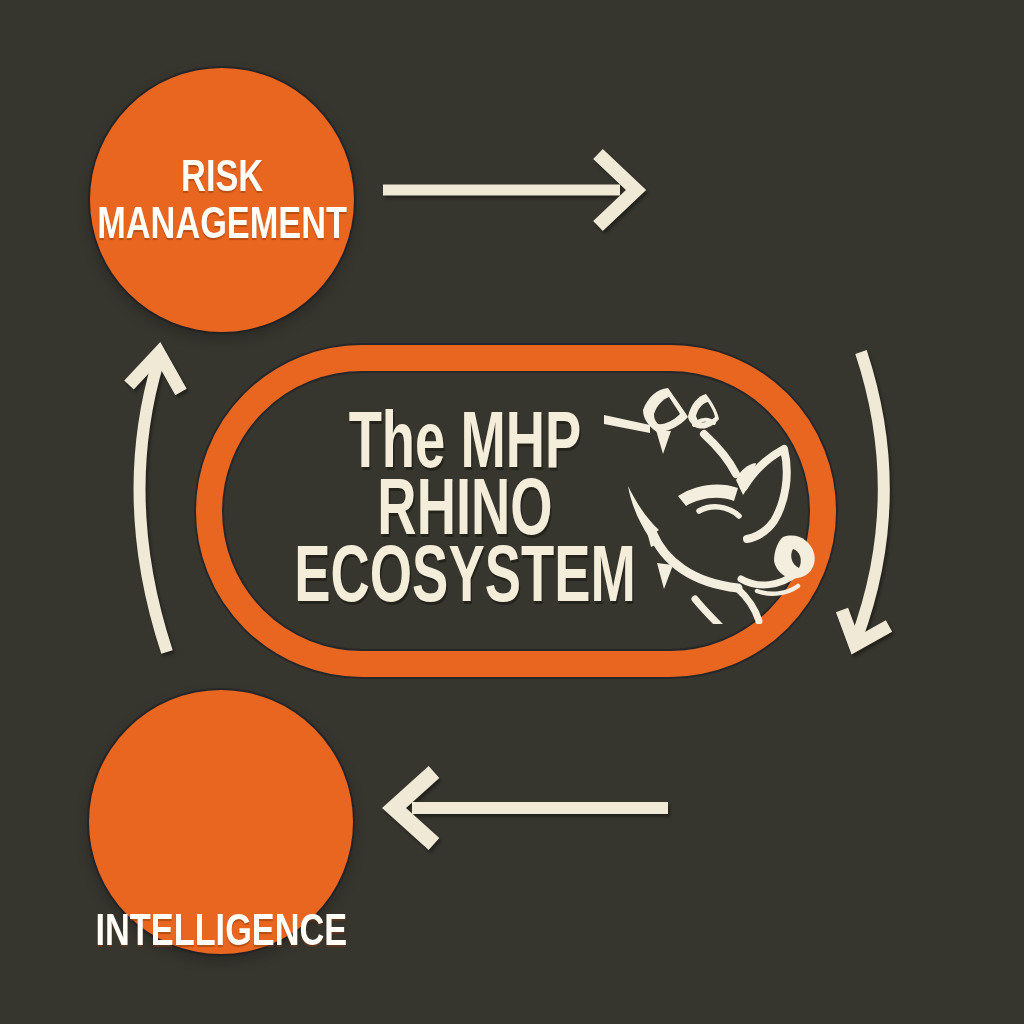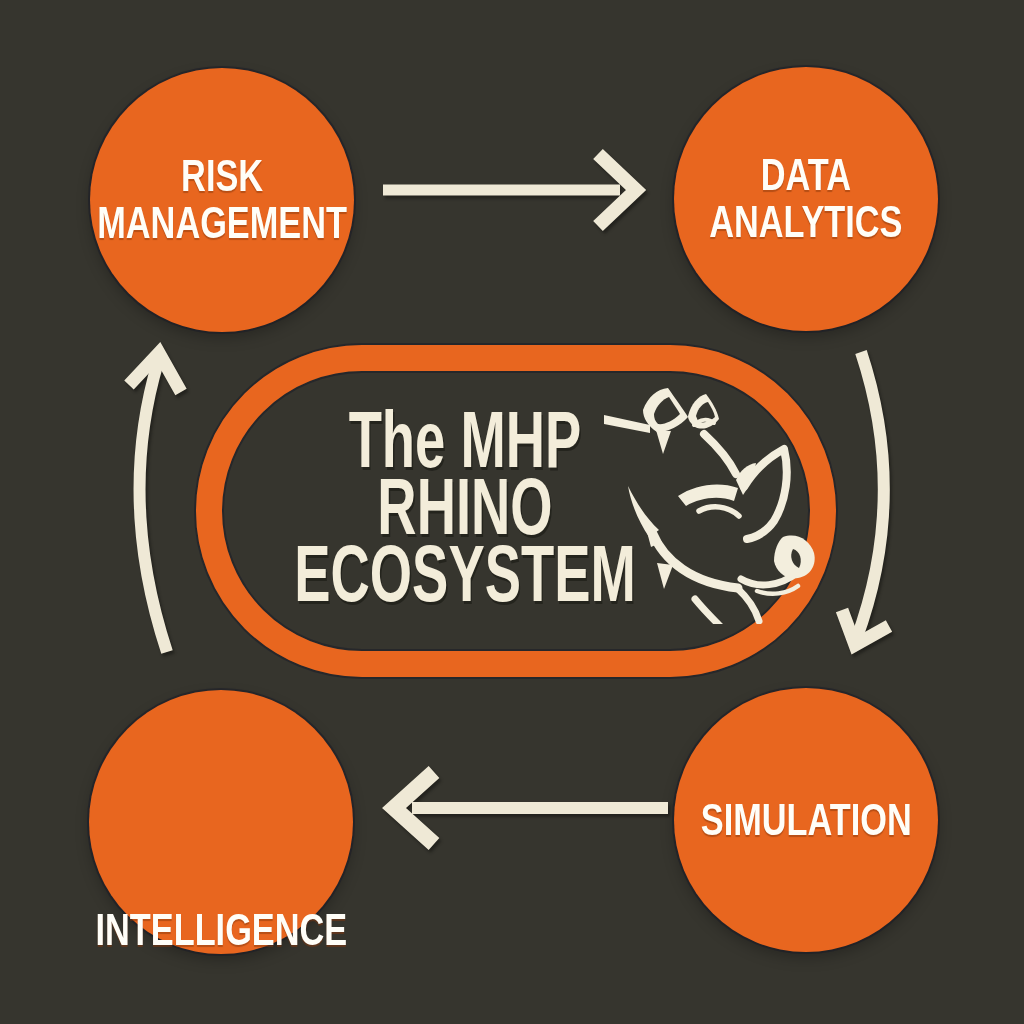--- a/index.html
+++ b/index.html
@@ -52,38 +52,27 @@
 
 <div class="stage">
 
   <div class="node node-tl">
     <div class="node-label">
       <div>RISK</div>
       <div>MANAGEMENT</div>
     </div>
   </div>
 
-  <div class="node node-tr">
-    <div class="node-label">
-      <div>DATA</div>
-      <div>ANALYTICS</div>
-    </div>
-  </div>
 
   <div class="node node-bl">
     <div class="node-label">
       <div>INTELLIGENCE</div>
     </div>
   </div>
 
-  <div class="node node-br">
-    <div class="node-label">
-      <div>SIMULATION</div>
-    </div>
-  </div>
 
   <div class="pill"></div>
 
   <div class="pill-text">
     <div>The MHP</div>
     <div>RHINO</div>
     <div>ECOSYSTEM</div>
   </div>
 
   <svg class="overlay rhino" style="left:598px; top:374px;" width="250" height="250" viewBox="0 0 250 250">

